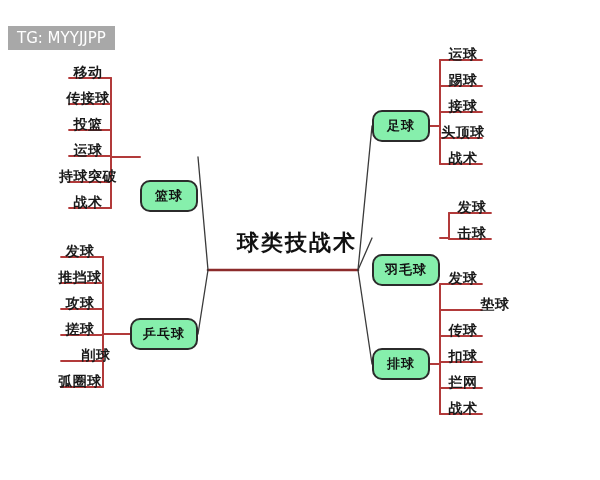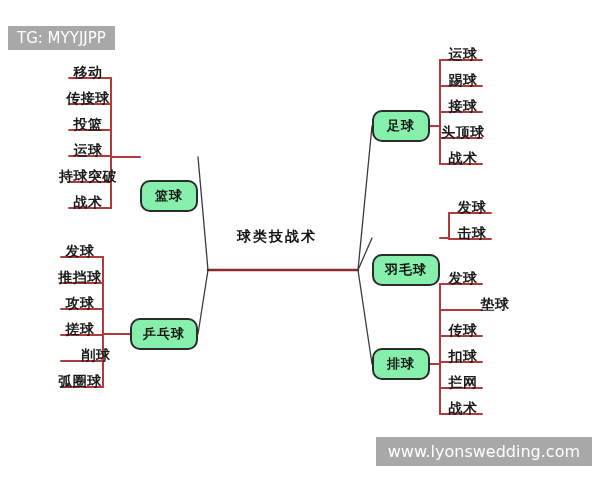--- a/index.html
+++ b/index.html
@@ -14,21 +14,21 @@
   
   .node{
     position:absolute;box-sizing:border-box;
     background:#86efac;border:2px solid #2b2b2b;border-radius:10px;
     display:flex;align-items:center;justify-content:center;
     font-weight:bold;color:#111;letter-spacing:1px;
     white-space:nowrap;
   }
   .node.sport{font-size:13px;}
   .center-label{
-    position:absolute;font-size:14px;font-weight:bold;color:#111;
+    position:absolute;font-size:22px;font-weight:bold;color:#111;
     letter-spacing:2px;white-space:nowrap;
   }
   
   .leaf{
     position:absolute;font-size:14px;color:#1a1a1a;font-weight:bold;
     white-space:nowrap;letter-spacing:0.5px;
     transform:translateX(-50%);text-align:center;
   }
   
   .wm{
@@ -117,14 +117,13 @@
       <div class="leaf" style="left: 463px; top: 296px; margin-left: 32px;">垫球</div>
       <div class="leaf" style="left: 463px; top: 322px;">传球</div>
       <div class="leaf" style="left: 463px; top: 348px;">扣球</div>
       <div class="leaf" style="left: 463px; top: 374px;">拦网</div>
       <div class="leaf" style="left: 463px; top: 400px;">战术</div>
       <div class="node sport" style="left: 372px; top: 348px; width: 58px; height: 32px; border-color: rgb(43, 43, 43); text-align: right;">排球</div>
       <div class="center-label" style="left: 237px; top: 228px;">球类技战术</div>
     </div>
 
   <div class="wm" id="wm-tg">TG: MYYJJPP</div>
-  <div class="wm" id="wm-site">www.lyonswedding.com</div>
 </div>
 
 </body></html>

